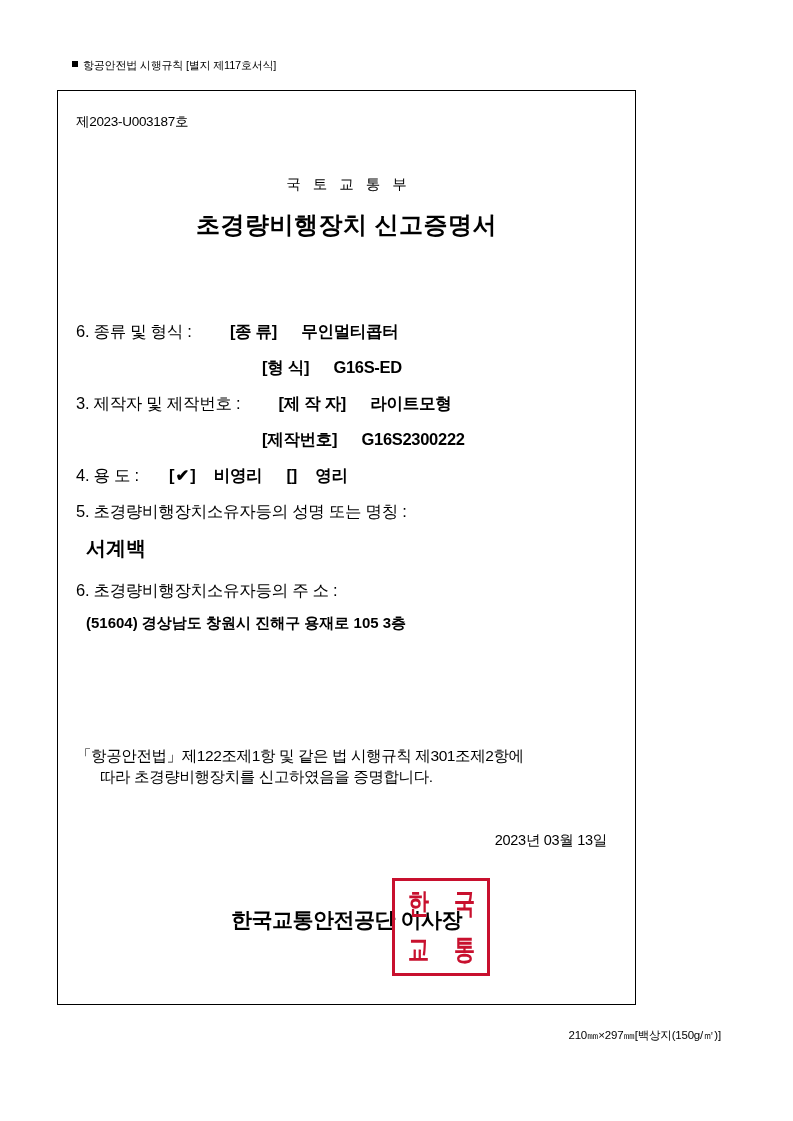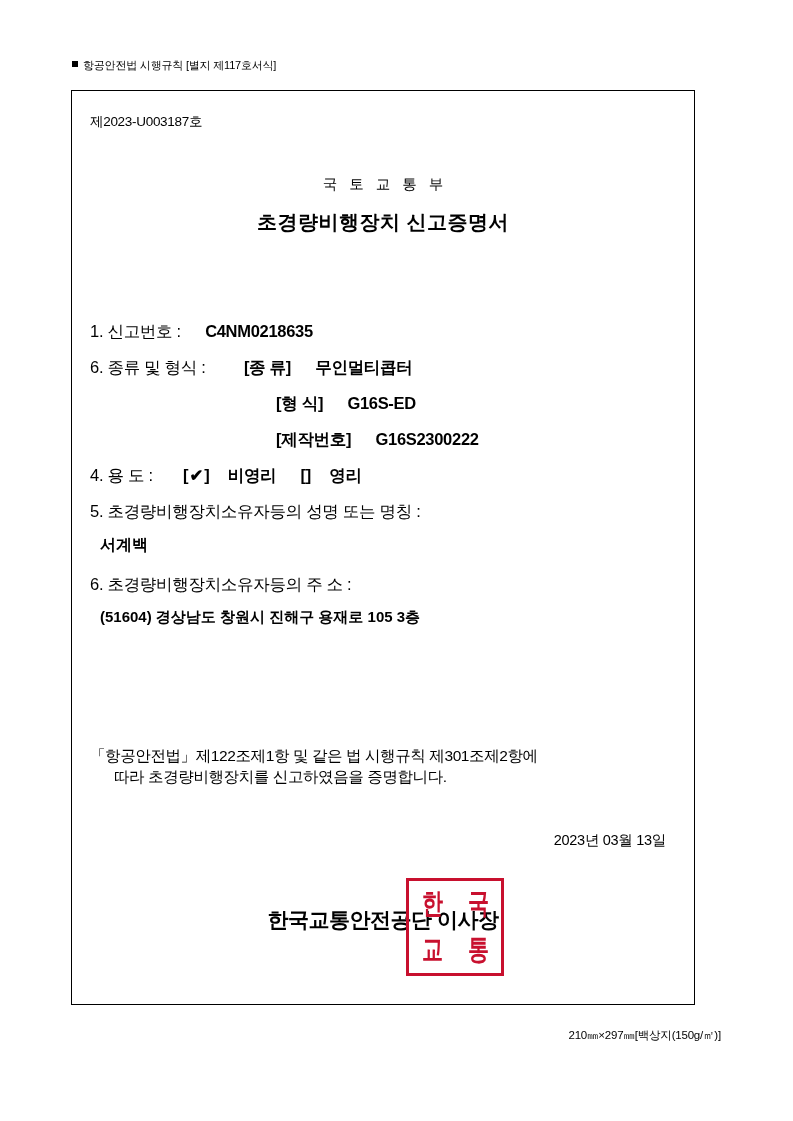--- a/index.html
+++ b/index.html
@@ -32,23 +32,23 @@
   .form-ref .sq {
     display: inline-block;
     width: 6px;
     height: 6px;
     background: #000;
     margin-right: 5px;
     vertical-align: 2px;
   }
   .cert-box {
     position: absolute;
-    left: 71px;
+    left: 57px;
     top: 90px;
-    width: 624px;
+    width: 579px;
     height: 915px;
     border: 1.5px solid #000;
     box-sizing: border-box;
   }
   .doc-no {
     position: absolute;
     left: 18px;
     top: 22px;
     font-size: 13.5px;
     letter-spacing: -0.3px;
@@ -72,21 +72,21 @@
     font-size: 14.5px;
     letter-spacing: 4px;
     padding-left: 4px;
   }
   .doc-title {
     position: absolute;
     left: 0;
     right: 0;
     top: 118px;
     text-align: center;
-    font-size: 20px;
+    font-size: 24px;
     font-weight: bold;
     letter-spacing: 0.5px;
   }
   .fields {
     position: absolute;
     left: 18px;
     top: 230px;
     right: 18px;
   }
   .field-row {
@@ -128,21 +128,21 @@
   .purpose .txt {
     font-weight: bold;
     margin-left: 14px;
   }
   .purpose .chk2 {
     font-weight: bold;
     display: inline-block;
     margin-left: 20px;
   }
   .owner-name {
-    font-size: 16px;
+    font-size: 20px;
     font-weight: bold;
     padding-left: 10px;
     margin-top: -2px;
     margin-bottom: 18px;
   }
   .owner-addr {
     font-size: 15px;
     font-weight: bold;
     padding-left: 10px;
     margin-top: -2px;
@@ -217,36 +217,37 @@
 
   <div class="cert-box">
 
     <div class="doc-no">제2023-U003187호</div>
 
     <div class="ministry">국 토 교 통 부</div>
     <div class="doc-title">초경량비행장치 신고증명서</div>
 
     <div class="fields">
 
-      <div class="field-row">
-        <span class="label">1. 신고번호 :</span>
-        <span class="value">C4NM0218635</span>
-      </div>
 
       <div class="field-row">
         <span class="label">6. 종류 및 형식 :</span>
         <span class="bracket">[종   류]</span>
         <span class="value">무인멀티콥터</span>
       </div>
 
       <div class="field-row row-indent">
         <span class="bracket">[형   식]</span>
         <span class="value">G16S-ED</span>
       </div>
 
+      <div class="field-row">
+        <span class="label">3. 제작자 및 제작번호 :</span>
+        <span class="bracket">[제 작 자]</span>
+        <span class="value">라이트모형</span>
+      </div>
 
       <div class="field-row row-indent2">
         <span class="bracket">[제작번호]</span>
         <span class="value">G16S2300222</span>
       </div>
 
       <div class="field-row purpose">
         <span class="label">4. 용 도 :</span>
         <span class="chk">[<span class="mark">✔</span>]</span>
         <span class="txt">비영리</span>

